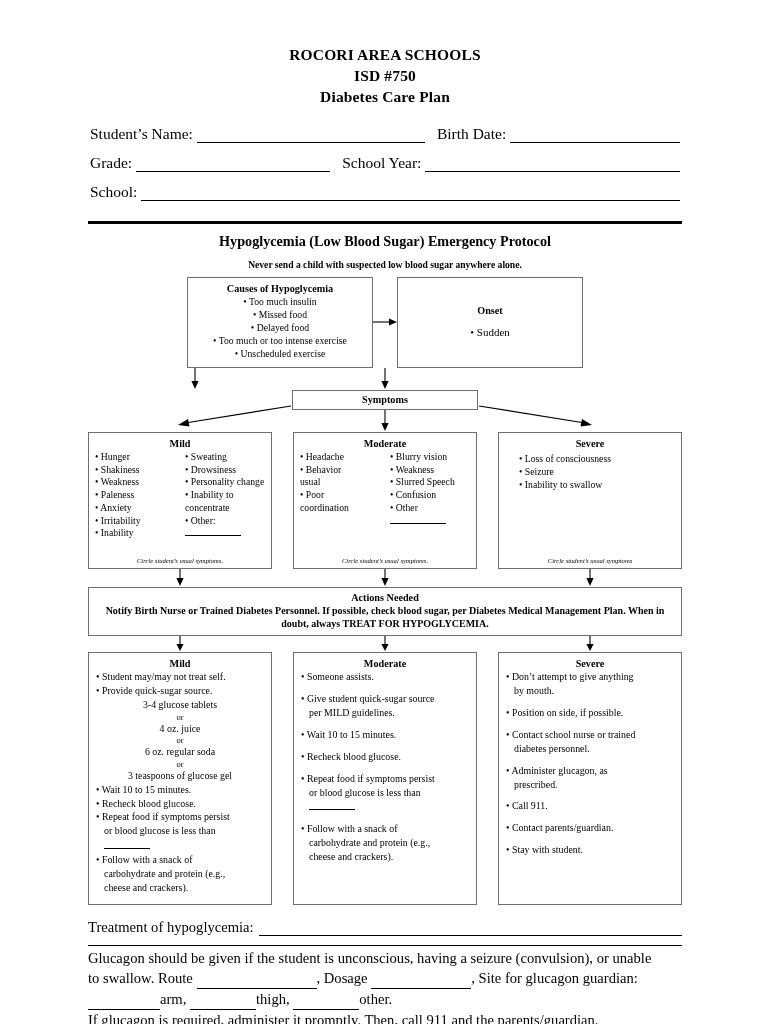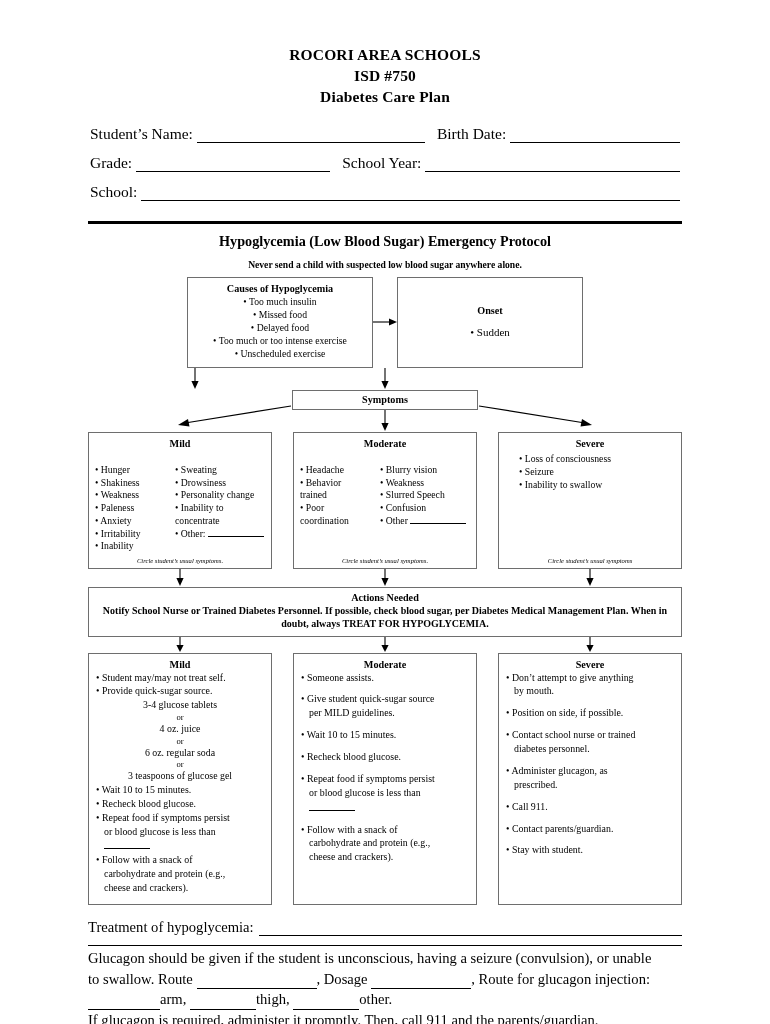--- a/index.html
+++ b/index.html
@@ -132,21 +132,21 @@
     display: flex;
     justify-content: space-between;
     align-items: stretch;
   }
   .sym-box {
     width: 184px;
     padding: 4px 6px 3px 6px;
     display: flex;
     flex-direction: column;
   }
-  .sym-cols { display: flex; gap: 6px; margin-top: 14px; font-family: Liberation Serif, serif; }
+  .sym-cols { display: flex; gap: 16px; margin-top: 1px; font-family: Liberation Serif, serif; }
   .sym-cols ul { list-style: none; margin: 0; padding: 0; }
   .sym-cols li { font-size: 9.7px; line-height: 1.315; }
   .sym-single ul { list-style: none; margin: 2px 0 0 14px; padding: 0; }
   .sym-single li { font-size: 9.7px; line-height: 1.36; }
   .col-a { flex: 0 0 74px; }
   .col-b { flex: 1 1 auto; }
   .inline-rule {
     display: inline-block;
     border-bottom: 1px solid #000;
     width: 56px;
@@ -352,21 +352,21 @@
           </div>
           <div class="circle-note">Circle student’s usual symptoms.</div>
         </div>
 
         <div class="fbox sym-box">
           <div class="fbox-title">Moderate</div>
           <div class="sym-cols">
             <ul class="col-a">
               <li>• Headache</li>
               <li>• Behavior</li>
-              <li>   trained</li>
+              <li>   usual</li>
               <li>• Poor</li>
               <li>   coordination</li>
             </ul>
             <ul class="col-b">
               <li>• Blurry vision</li>
               <li>• Weakness</li>
               <li>• Slurred Speech</li>
               <li>• Confusion</li>
               <li>
                 <span>• Other</span>
@@ -397,21 +397,21 @@
           <polygon points="92,17 88.4,9 95.6,9" fill="#000"></polygon>
           <line x1="297" y1="0" x2="297" y2="10" stroke="#000" stroke-width="1.1"></line>
           <polygon points="297,17 293.4,9 300.6,9" fill="#000"></polygon>
           <line x1="502" y1="0" x2="502" y2="10" stroke="#000" stroke-width="1.1"></line>
           <polygon points="502,17 498.4,9 505.6,9" fill="#000"></polygon>
         </svg>
       </div>
 
       <div class="fbox actions-box">
         <div class="fbox-title">Actions Needed</div>
-        <div class="actions-body">Notify School Nurse or Trained Diabetes Personnel.  If possible, check blood sugar, per Diabetes Medical Management Plan. When in doubt, always TREAT FOR HYPOGLYCEMIA.</div>
+        <div class="actions-body">Notify Birth Nurse or Trained Diabetes Personnel.  If possible, check blood sugar, per Diabetes Medical Management Plan. When in doubt, always TREAT FOR HYPOGLYCEMIA.</div>
       </div>
 
       <div class="connect-4">
         <svg class="arrow-svg" width="594" height="16" viewBox="0 0 594 16">
           <line x1="92" y1="0" x2="92" y2="9" stroke="#000" stroke-width="1.1"></line>
           <polygon points="92,15 88.4,8 95.6,8" fill="#000"></polygon>
           <line x1="297" y1="0" x2="297" y2="9" stroke="#000" stroke-width="1.1"></line>
           <polygon points="297,15 293.4,8 300.6,8" fill="#000"></polygon>
           <line x1="502" y1="0" x2="502" y2="9" stroke="#000" stroke-width="1.1"></line>
           <polygon points="502,15 498.4,8 505.6,8" fill="#000"></polygon>
@@ -494,21 +494,21 @@
       <span class="rule" style="margin-left:5px;"></span>
     </div>
 
     <div class="hr-thin"></div>
 
     <div class="para">
       <div>Glucagon should be given if the student is unconscious, having a seizure (convulsion), or unable</div>
       <div>
         <span>to swallow.  Route</span>
         <span class="ul-inline w120"></span><span>, Dosage</span>
-        <span class="ul-inline w100"></span><span>, Route for glucagon injection:</span>
+        <span class="ul-inline w100"></span><span>, Site for glucagon guardian:</span>
       </div>
       <div>
         <span class="ul-inline w72"></span><span>arm,</span>
         <span class="ul-inline w66"></span><span>thigh,</span>
         <span class="ul-inline w66"></span><span>other.</span>
       </div>
       <div>If glucagon is required, administer it promptly.  Then, call 911 and the parents/guardian.</div>
     </div>
   </div>
 

